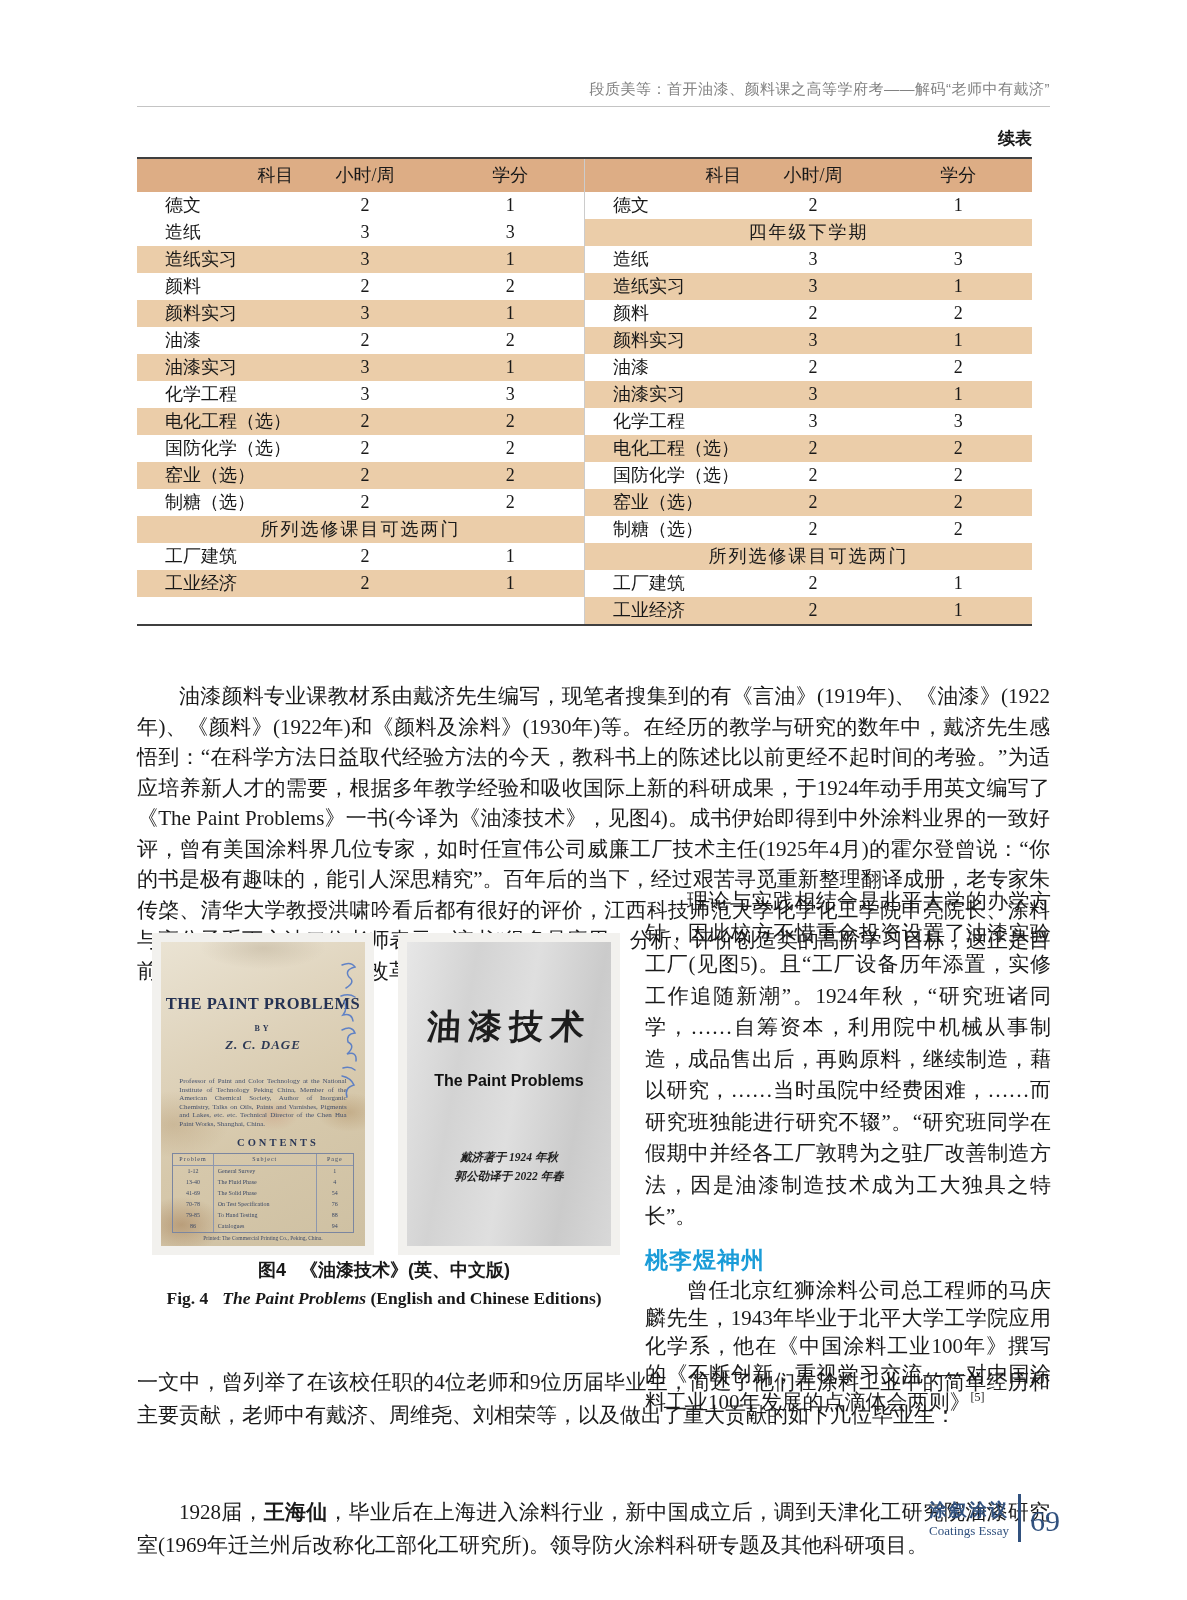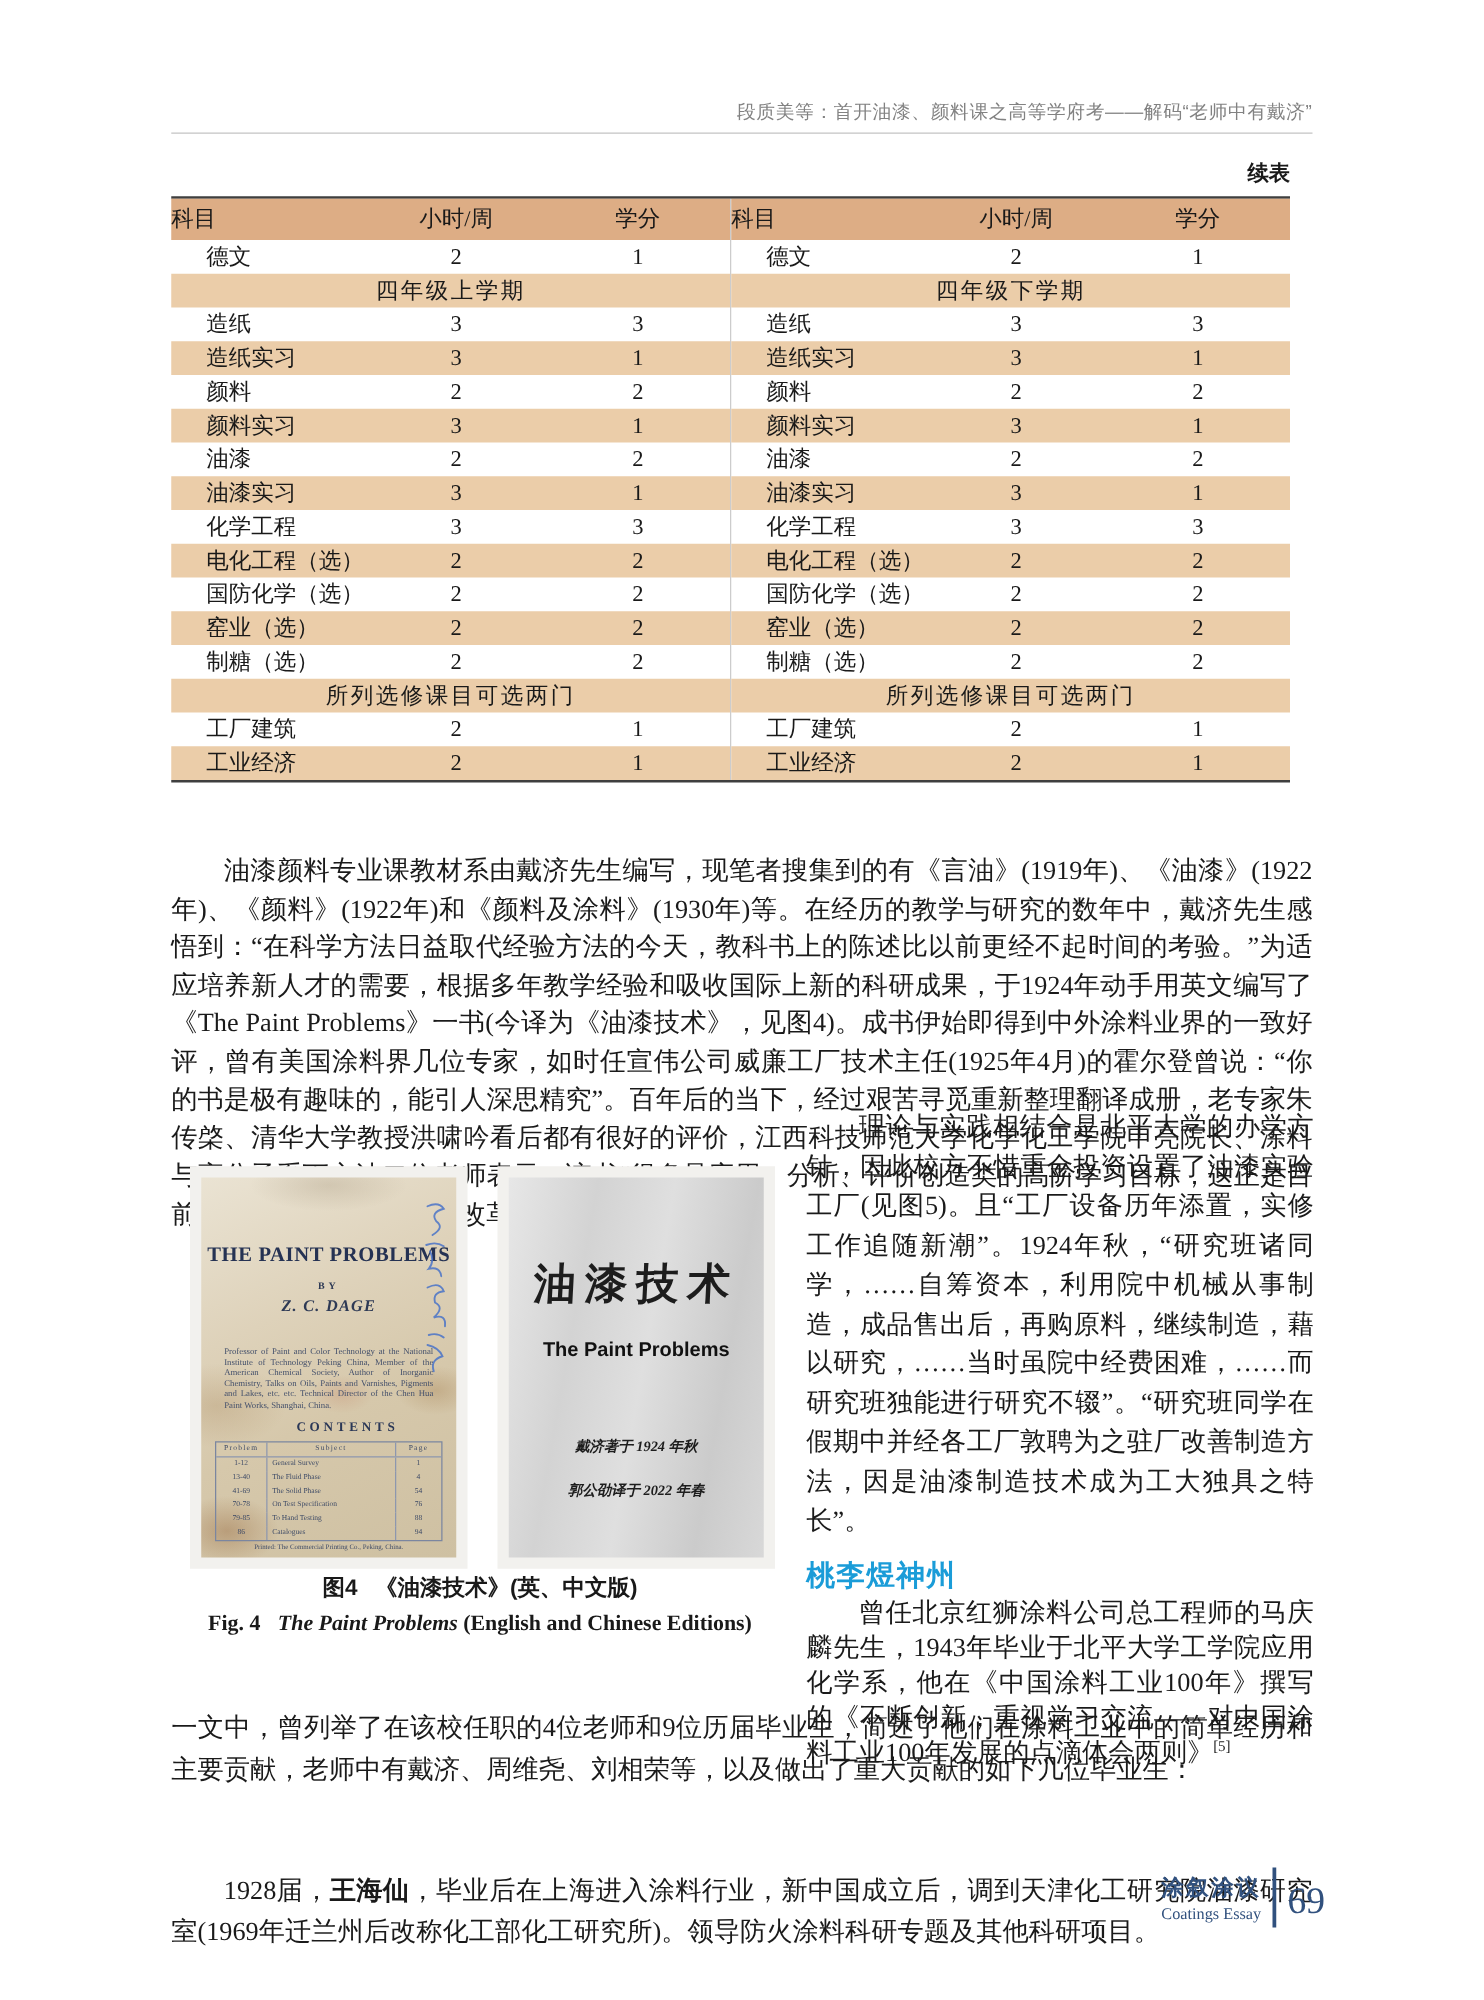--- a/index.html
+++ b/index.html
@@ -17,21 +17,21 @@
 
   
   .ctable{position:absolute;top:157px;left:137px;width:895px;display:flex;
     border-top:2px solid #3f3f3f;border-bottom:2px solid #3f3f3f;font-size:18px;}
   .ctable-half{width:50%;}
   .ctable-half.rhalf{border-left:1px solid #cccccc;}
   .crow{display:flex;height:27px;line-height:27px;}
   .crow.hdr{height:33px;line-height:33px;background:#ddad85;font-weight:normal;}
   .crow.shade{background:#ebcda9;}
   .c1{width:35%;padding-left:28px;box-sizing:border-box;text-align:left;}
-  .crow.hdr .c1{padding-left:0;text-align:left;}
+  .crow.hdr .c1{padding-left:0;text-align:right;}
   .c2{width:32%;text-align:center;}
   .c3{width:33%;text-align:center;}
   .cspan{width:100%;text-align:center;letter-spacing:2px;}
 
   
   .para{position:absolute;margin:0;text-align:justify;font-size:21px;color:#1a1a1a;}
   .para.indent{text-indent:2em;}
   .para1{top:681px;left:137px;width:913px;line-height:30.5px;}
   .para4{top:1366px;left:137px;width:913px;line-height:33px;}
   .para5{top:1496px;left:137px;width:913px;line-height:33px;}
@@ -74,21 +74,21 @@
   .bk-imprint{position:absolute;bottom:5px;left:0;width:100%;font-size:5.5px;color:#3f4b66;filter:blur(.2px);}
   .handwriting{position:absolute;top:18px;right:3px;opacity:.85;}
 
   .cover-cn{
     background:
       linear-gradient(100deg,#e7e7e7 0%,#d3d3d3 28%,#dfdfdf 52%,#cbcbcb 78%,#d8d8d8 100%);
     color:#1d1d1d;text-align:center;}
   .cn-title{margin-top:62px;font-size:34px;font-weight:900;letter-spacing:7px;transform:skewX(-3deg);}
   .cn-sub{margin-top:22px;font-family:"Liberation Sans","DejaVu Sans",sans-serif;font-size:16px;font-weight:bold;color:#111;}
   .cn-line1{margin-top:60px;font-size:11.5px;font-weight:bold;font-style:italic;}
-  .cn-line2{margin-top:20px;font-size:11.5px;font-weight:bold;font-style:italic;}
+  .cn-line2{margin-top:4px;font-size:11.5px;font-weight:bold;font-style:italic;}
 
   .fig-caption{position:absolute;left:137px;width:494px;text-align:center;}
   .cap-cn{top:1258px;font-family:"Liberation Sans","DejaVu Sans",sans-serif;font-size:18px;font-weight:bold;}
   .cap-en{top:1288px;font-size:17.5px;font-weight:bold;}
   .cap-en .book-title{font-style:italic;}
   .cap-gap{display:inline-block;width:14px;}
 
   
   .footer{position:absolute;top:1494px;left:137px;width:923px;display:flex;
     justify-content:flex-end;align-items:center;}
@@ -113,23 +113,20 @@
       <div class="crow hdr">
         <div class="c1">科目</div>
         <div class="c2">小时/周</div>
         <div class="c3">学分</div>
       </div>
       <div>
           <div class="crow">
             <div class="c1">德文</div>
             <div class="c2">2</div>
             <div class="c3">1</div>
-          </div>
-          <div class="crow shade">
-            <div class="cspan">四年级上学期</div>
           </div>
           <div class="crow">
             <div class="c1">造纸</div>
             <div class="c2">3</div>
             <div class="c3">3</div>
           </div>
           <div class="crow shade">
             <div class="c1">造纸实习</div>
             <div class="c2">3</div>
             <div class="c3">1</div>

